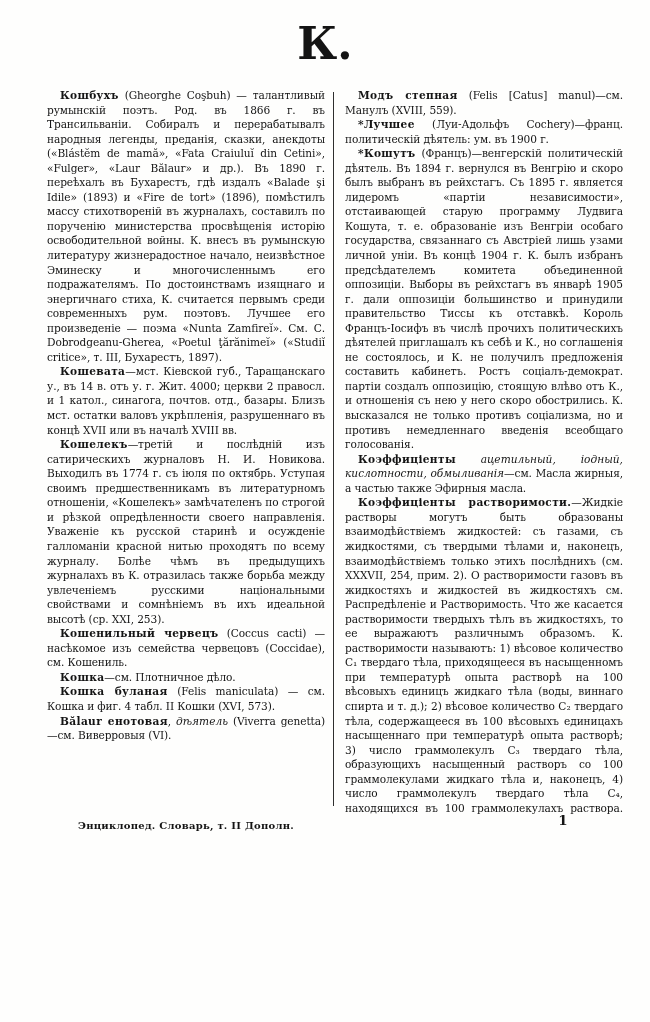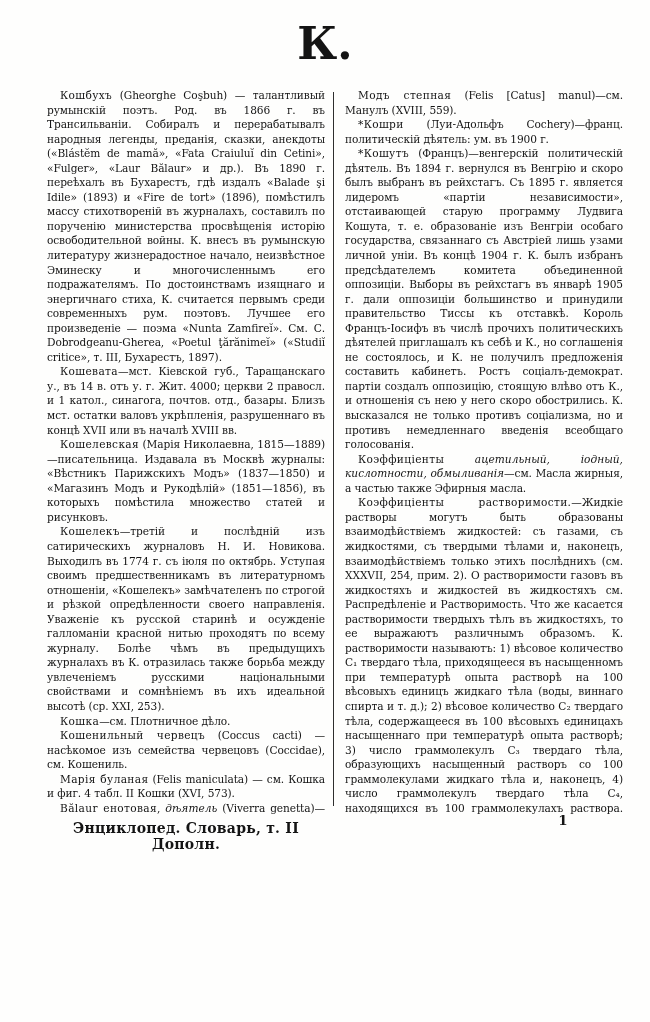--- a/index.html
+++ b/index.html
@@ -39,29 +39,29 @@
   .col-right { left: 345px; }
   .column-divider {
     position: absolute;
     left: 333px;
     top: 92px;
     width: 1px;
     height: 714px;
     background: #2e2e2e;
   }
   p.entry { margin: 0; text-indent: 13px; }
-  .hw { font-weight: normal; letter-spacing: 0.35px; }
+  .hw { font-weight: bold; letter-spacing: 0.35px; }
   .entry i { letter-spacing: 0; }
   .footer-imprint {
     position: absolute;
     top: 820px;
     left: 47px;
     width: 278px;
     text-align: center;
-    font-size: 14px;
+    font-size: 10px;
     font-weight: bold;
     letter-spacing: 0.25px;
   }
   .page-number {
     position: absolute;
     top: 812px;
     left: 553px;
     width: 20px;
     text-align: center;
     font-size: 13.5px;
@@ -71,33 +71,32 @@
 </head>
 <body>
 
 <div class="page">
 
   <h1 class="page-title">К.</h1>
 
   <div class="col col-left" id="left-column">
       <p class="entry"><span class="hw">Кошбухъ</span><span> (Gheorghe Coşbuh) — талантливый румынскій поэтъ. Род. въ 1866 г. въ Трансильваніи. Собиралъ и перерабатывалъ народныя легенды, преданія, сказки, анекдоты («Blástĕm de mamă», «Fata Craiuluĭ din Cetini», «Fulger», «Laur Bălaur» и др.). Въ 1890 г. переѣхалъ въ Бухарестъ, гдѣ издалъ «Balade şi Idile» (1893) и «Fire de tort» (1896), помѣстилъ массу стихотвореній въ журналахъ, составилъ по порученію министерства просвѣщенія исторію освободительной войны. К. внесъ въ румынскую литературу жизнерадостное начало, неизвѣстное Эминеску и многочисленнымъ его подражателямъ. По достоинствамъ изящнаго и энергичнаго стиха, К. считается первымъ среди современныхъ рум. поэтовъ. Лучшее его произведеніе — поэма «Nunta Zamfireĭ». См. С. Dobrodgeanu-Gherea, «Poetul ţărănimeĭ» («Studiĭ critice», т. III, Бухарестъ, 1897).</span></p>
       <p class="entry"><span class="hw">Кошевата</span><span>—мст. Кіевской губ., Таращанскаго у., въ 14 в. отъ у. г. Жит. 4000; церкви 2 правосл. и 1 катол., синагога, почтов. отд., базары. Близъ мст. остатки валовъ укрѣпленія, разрушеннаго въ концѣ XVII или въ началѣ XVIII вв.</span></p>
-      <p class="entry"><span class="hw">Кошелевская</span><span> (Марія Николаевна, 1815—1889)—писательница. Издавала въ Москвѣ журналы: «Вѣстникъ Парижскихъ Модъ» (1837—1850) и «Магазинъ Модъ и Рукодѣлій» (1851—1856), въ которыхъ помѣстила множество статей и рисунковъ.</span></p>
       <p class="entry"><span class="hw">Кошелекъ</span><span>—третій и послѣдній изъ сатирическихъ журналовъ Н. И. Новикова. Выходилъ въ 1774 г. съ іюля по октябрь. Уступая своимъ предшественникамъ въ литературномъ отношеніи, «Кошелекъ» замѣчателенъ по строгой и рѣзкой опредѣленности своего направленія. Уваженіе къ русской старинѣ и осужденіе галломаніи красной нитью проходятъ по всему журналу. Болѣе чѣмъ въ предыдущихъ журналахъ въ К. отразилась также борьба между увлеченіемъ русскими національными свойствами и сомнѣніемъ въ ихъ идеальной высотѣ (ср. XXI, 253).</span></p>
+      <p class="entry"><span class="hw">Кошенильный червецъ</span><span> (Coccus cacti) — насѣкомое изъ семейства червецовъ (Coccidae), см. Кошениль.</span></p>
       <p class="entry"><span class="hw">Кошка</span><span>—см. Плотничное дѣло.</span></p>
-      <p class="entry"><span class="hw">Кошенильный червецъ</span><span> (Coccus cacti) — насѣкомое изъ семейства червецовъ (Coccidae), см. Кошениль.</span></p>
-      <p class="entry"><span class="hw">Марія буланая</span><span> (Felis maniculata) — см. Кошка и фиг. 4 табл. II Кошки (XVI, 573).</span></p>
+      <p class="entry"><span class="hw">Кошка буланая</span><span> (Felis maniculata) — см. Кошка и фиг. 4 табл. II Кошки (XVI, 573).</span></p>
       <p class="entry"><span class="hw">Bălaur енотовая</span>, <i>дѣятель</i><span> (Viverra genetta)—см. Виверровыя (VI).</span></p>
     </div>
 
   <div class="column-divider"></div>
 
   <div class="col col-right" id="right-column">
       <p class="entry"><span class="hw">Модъ степная</span><span> (Felis [Catus] manul)—см. Манулъ (XVIII, 559).</span></p>
-      <p class="entry"><span class="hw">*Кошри</span><span> (Луи-Адольфъ Cochery)—франц. политическій дѣятель: ум. въ 1900 г.</span></p>
+      <p class="entry"><span class="hw">*Лучшее</span><span> (Луи-Адольфъ Cochery)—франц. политическій дѣятель: ум. въ 1900 г.</span></p>
       <p class="entry"><span class="hw">*Кошутъ</span><span> (Францъ)—венгерскій политическій дѣятель. Въ 1894 г. вернулся въ Венгрію и скоро былъ выбранъ въ рейхстагъ. Съ 1895 г. является лидеромъ «партіи независимости», отстаивающей старую программу Лудвига Кошута, т. е. образованіе изъ Венгріи особаго государства, связаннаго съ Австріей лишь узами личной уніи. Въ концѣ 1904 г. К. былъ избранъ предсѣдателемъ комитета объединенной оппозиціи. Выборы въ рейхстагъ въ январѣ 1905 г. дали оппозиціи большинство и принудили правительство Тиссы къ отставкѣ. Король Францъ-Іосифъ въ числѣ прочихъ политическихъ дѣятелей приглашалъ къ себѣ и К., но соглашенія не состоялось, и К. не получилъ предложенія составить кабинетъ. Ростъ соціалъ-демократ. партіи создалъ оппозицію, стоящую влѣво отъ К., и отношенія съ нею у него скоро обострились. К. высказался не только противъ соціализма, но и противъ немедленнаго введенія всеобщаго голосованія.</span></p>
       <p class="entry"><span class="hw">Коэффиціенты</span> <i>ацетильный, іодный, кислотности, обмыливанія</i><span>—см. Масла жирныя, а частью также Эфирныя масла.</span></p>
       <p class="entry"><span class="hw">Коэффиціенты растворимости.</span><span>—Жидкіе растворы могутъ быть образованы взаимодѣйствіемъ жидкостей: съ газами, съ жидкостями, съ твердыми тѣлами и, наконецъ, взаимодѣйствіемъ только этихъ послѣднихъ (см. XXXVII, 254, прим. 2). О растворимости газовъ въ жидкостяхъ и жидкостей въ жидкостяхъ см. Распредѣленіе и Растворимость. Что же касается растворимости твердыхъ тѣлъ въ жидкостяхъ, то ее выражаютъ различнымъ образомъ. К. растворимости называютъ: 1) вѣсовое количество C₁ твердаго тѣла, приходящееся въ насыщенномъ при температурѣ опыта растворѣ на 100 вѣсовыхъ единицъ жидкаго тѣла (воды, виннаго спирта и т. д.); 2) вѣсовое количество C₂ твердаго тѣла, содержащееся въ 100 вѣсовыхъ единицахъ насыщеннаго при температурѣ опыта растворѣ; 3) число граммолекулъ C₃ твердаго тѣла, образующихъ насыщенный растворъ со 100 граммолекулами жидкаго тѣла и, наконецъ, 4) число граммолекулъ твердаго тѣла C₄, находящихся въ 100 граммолекулахъ раствора. Если мы имѣемъ бинарный растворъ и назовемъ вѣсъ взятаго для анализа раствора</span></p>
     </div>
 
   <div class="footer-imprint">Энциклопед. Словарь, т. II Дополн.</div>
 
   <div class="page-number">1</div>
 
 </div>

